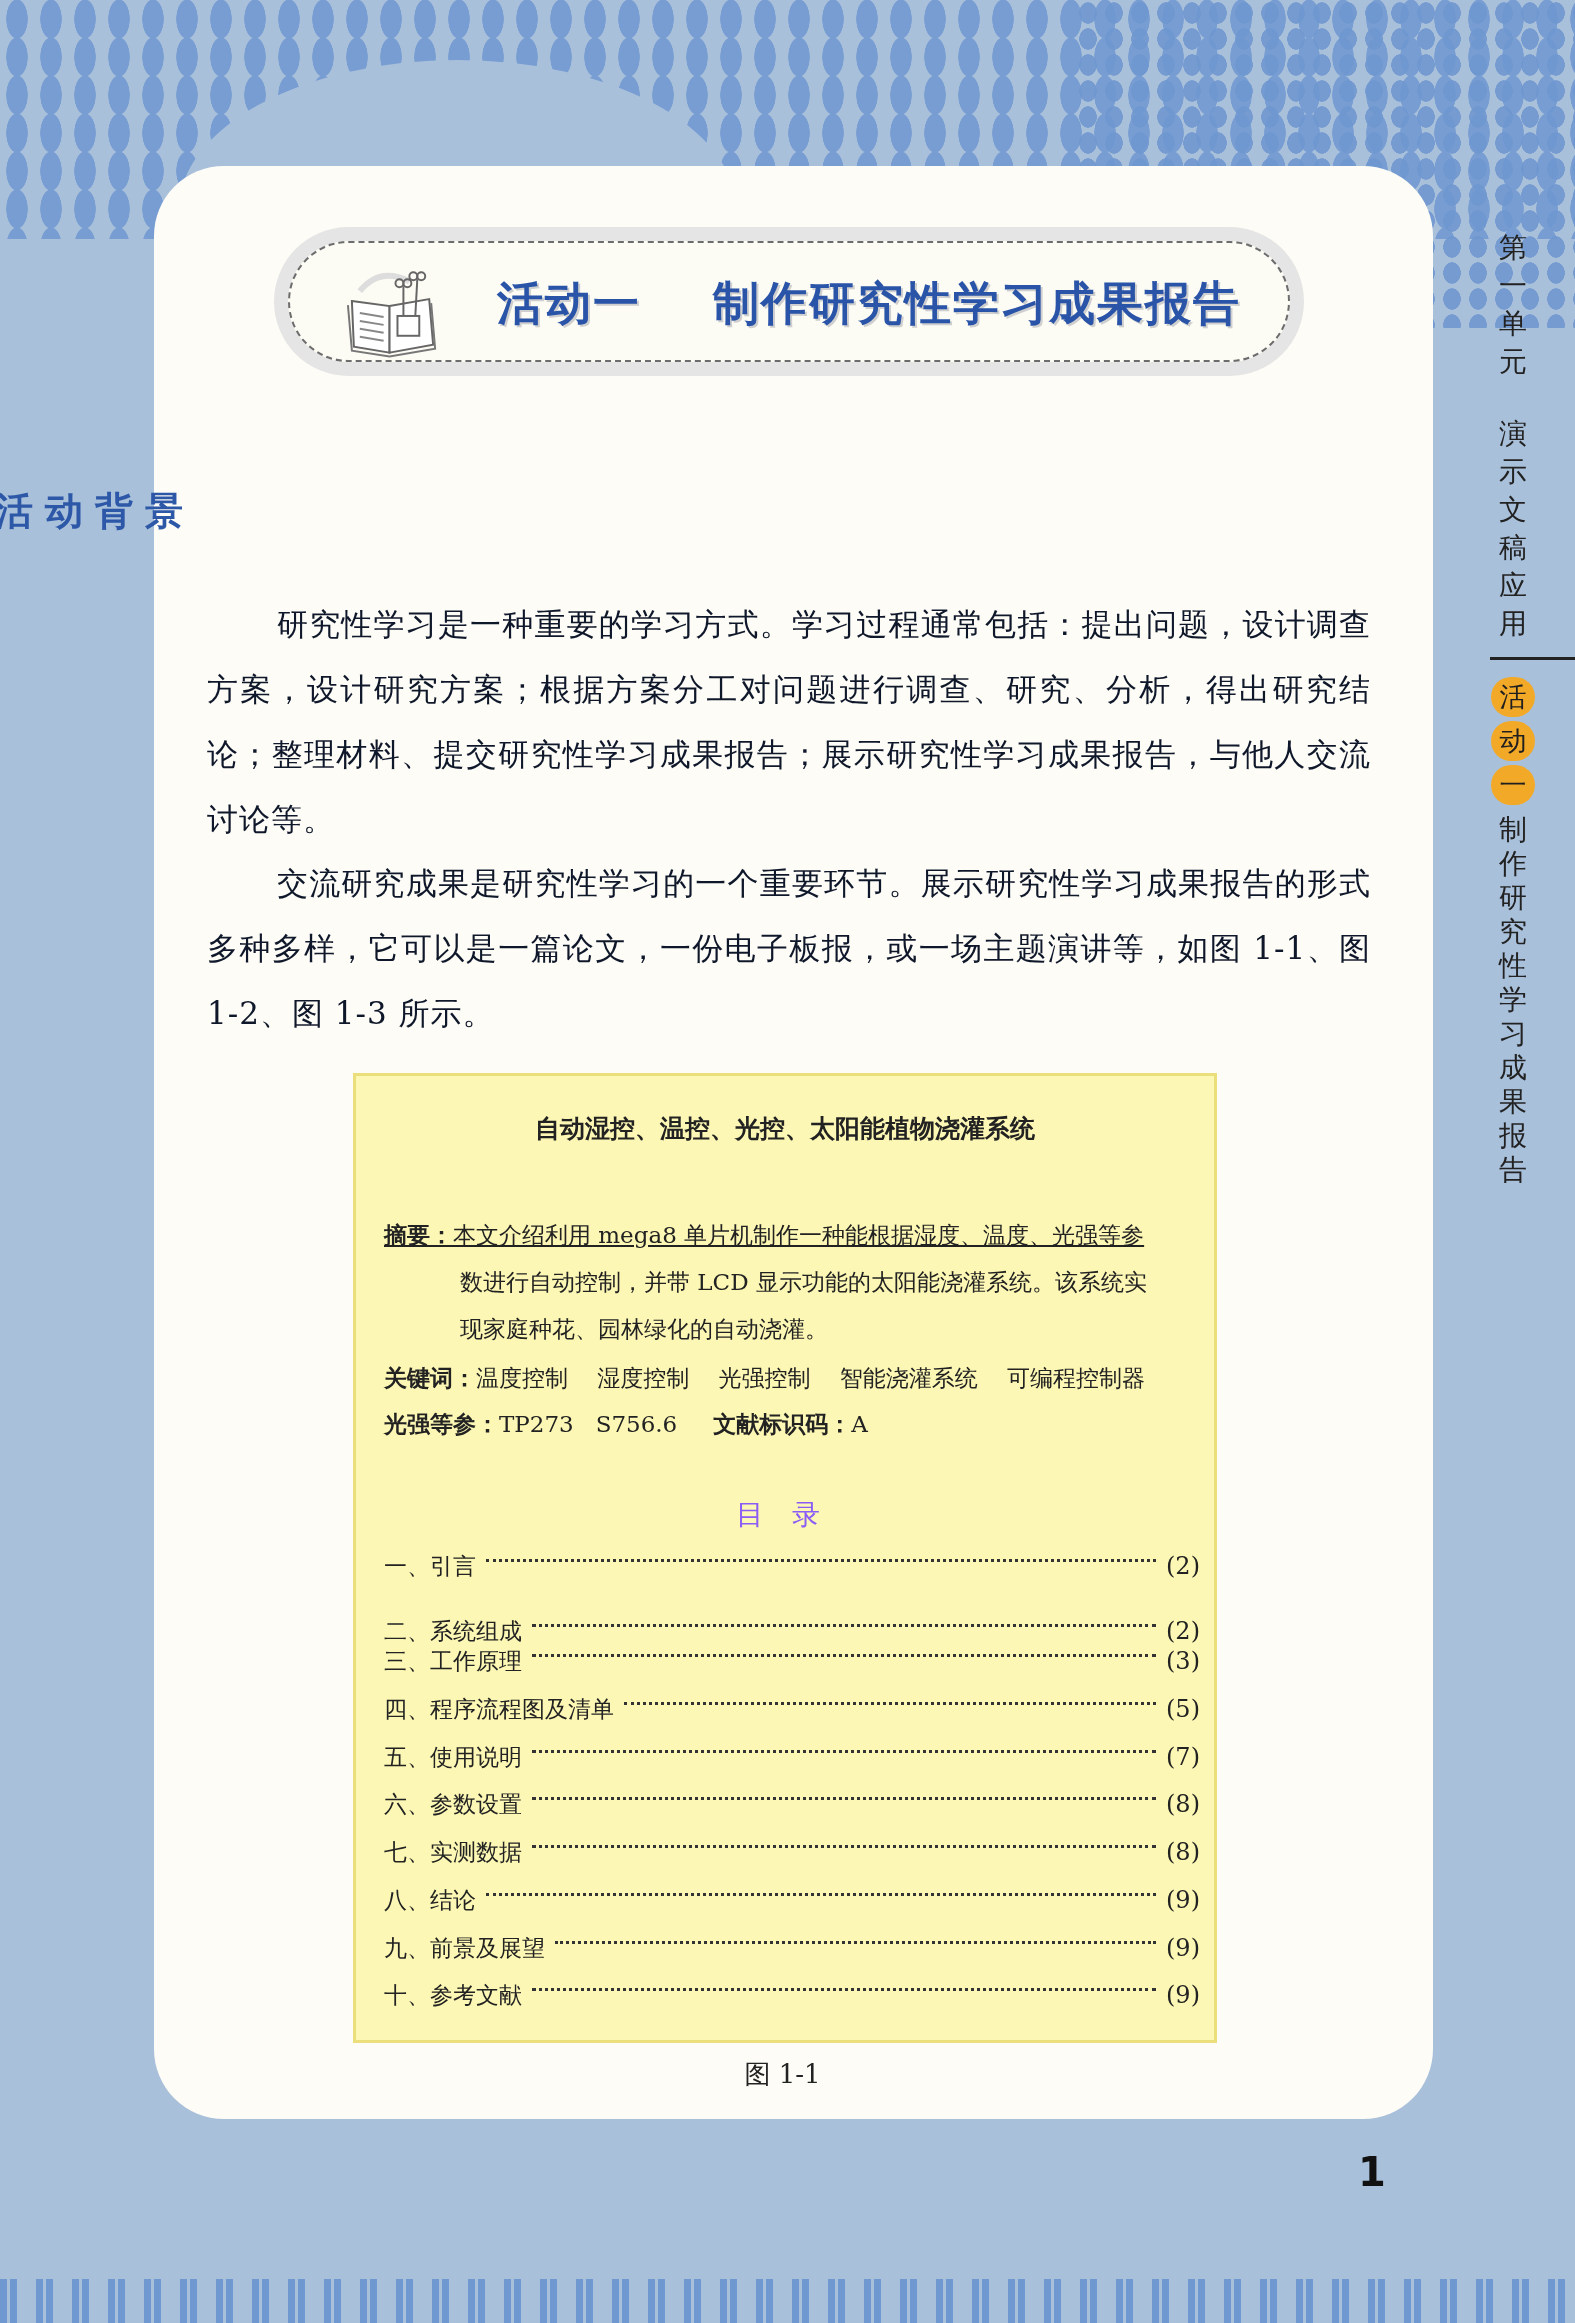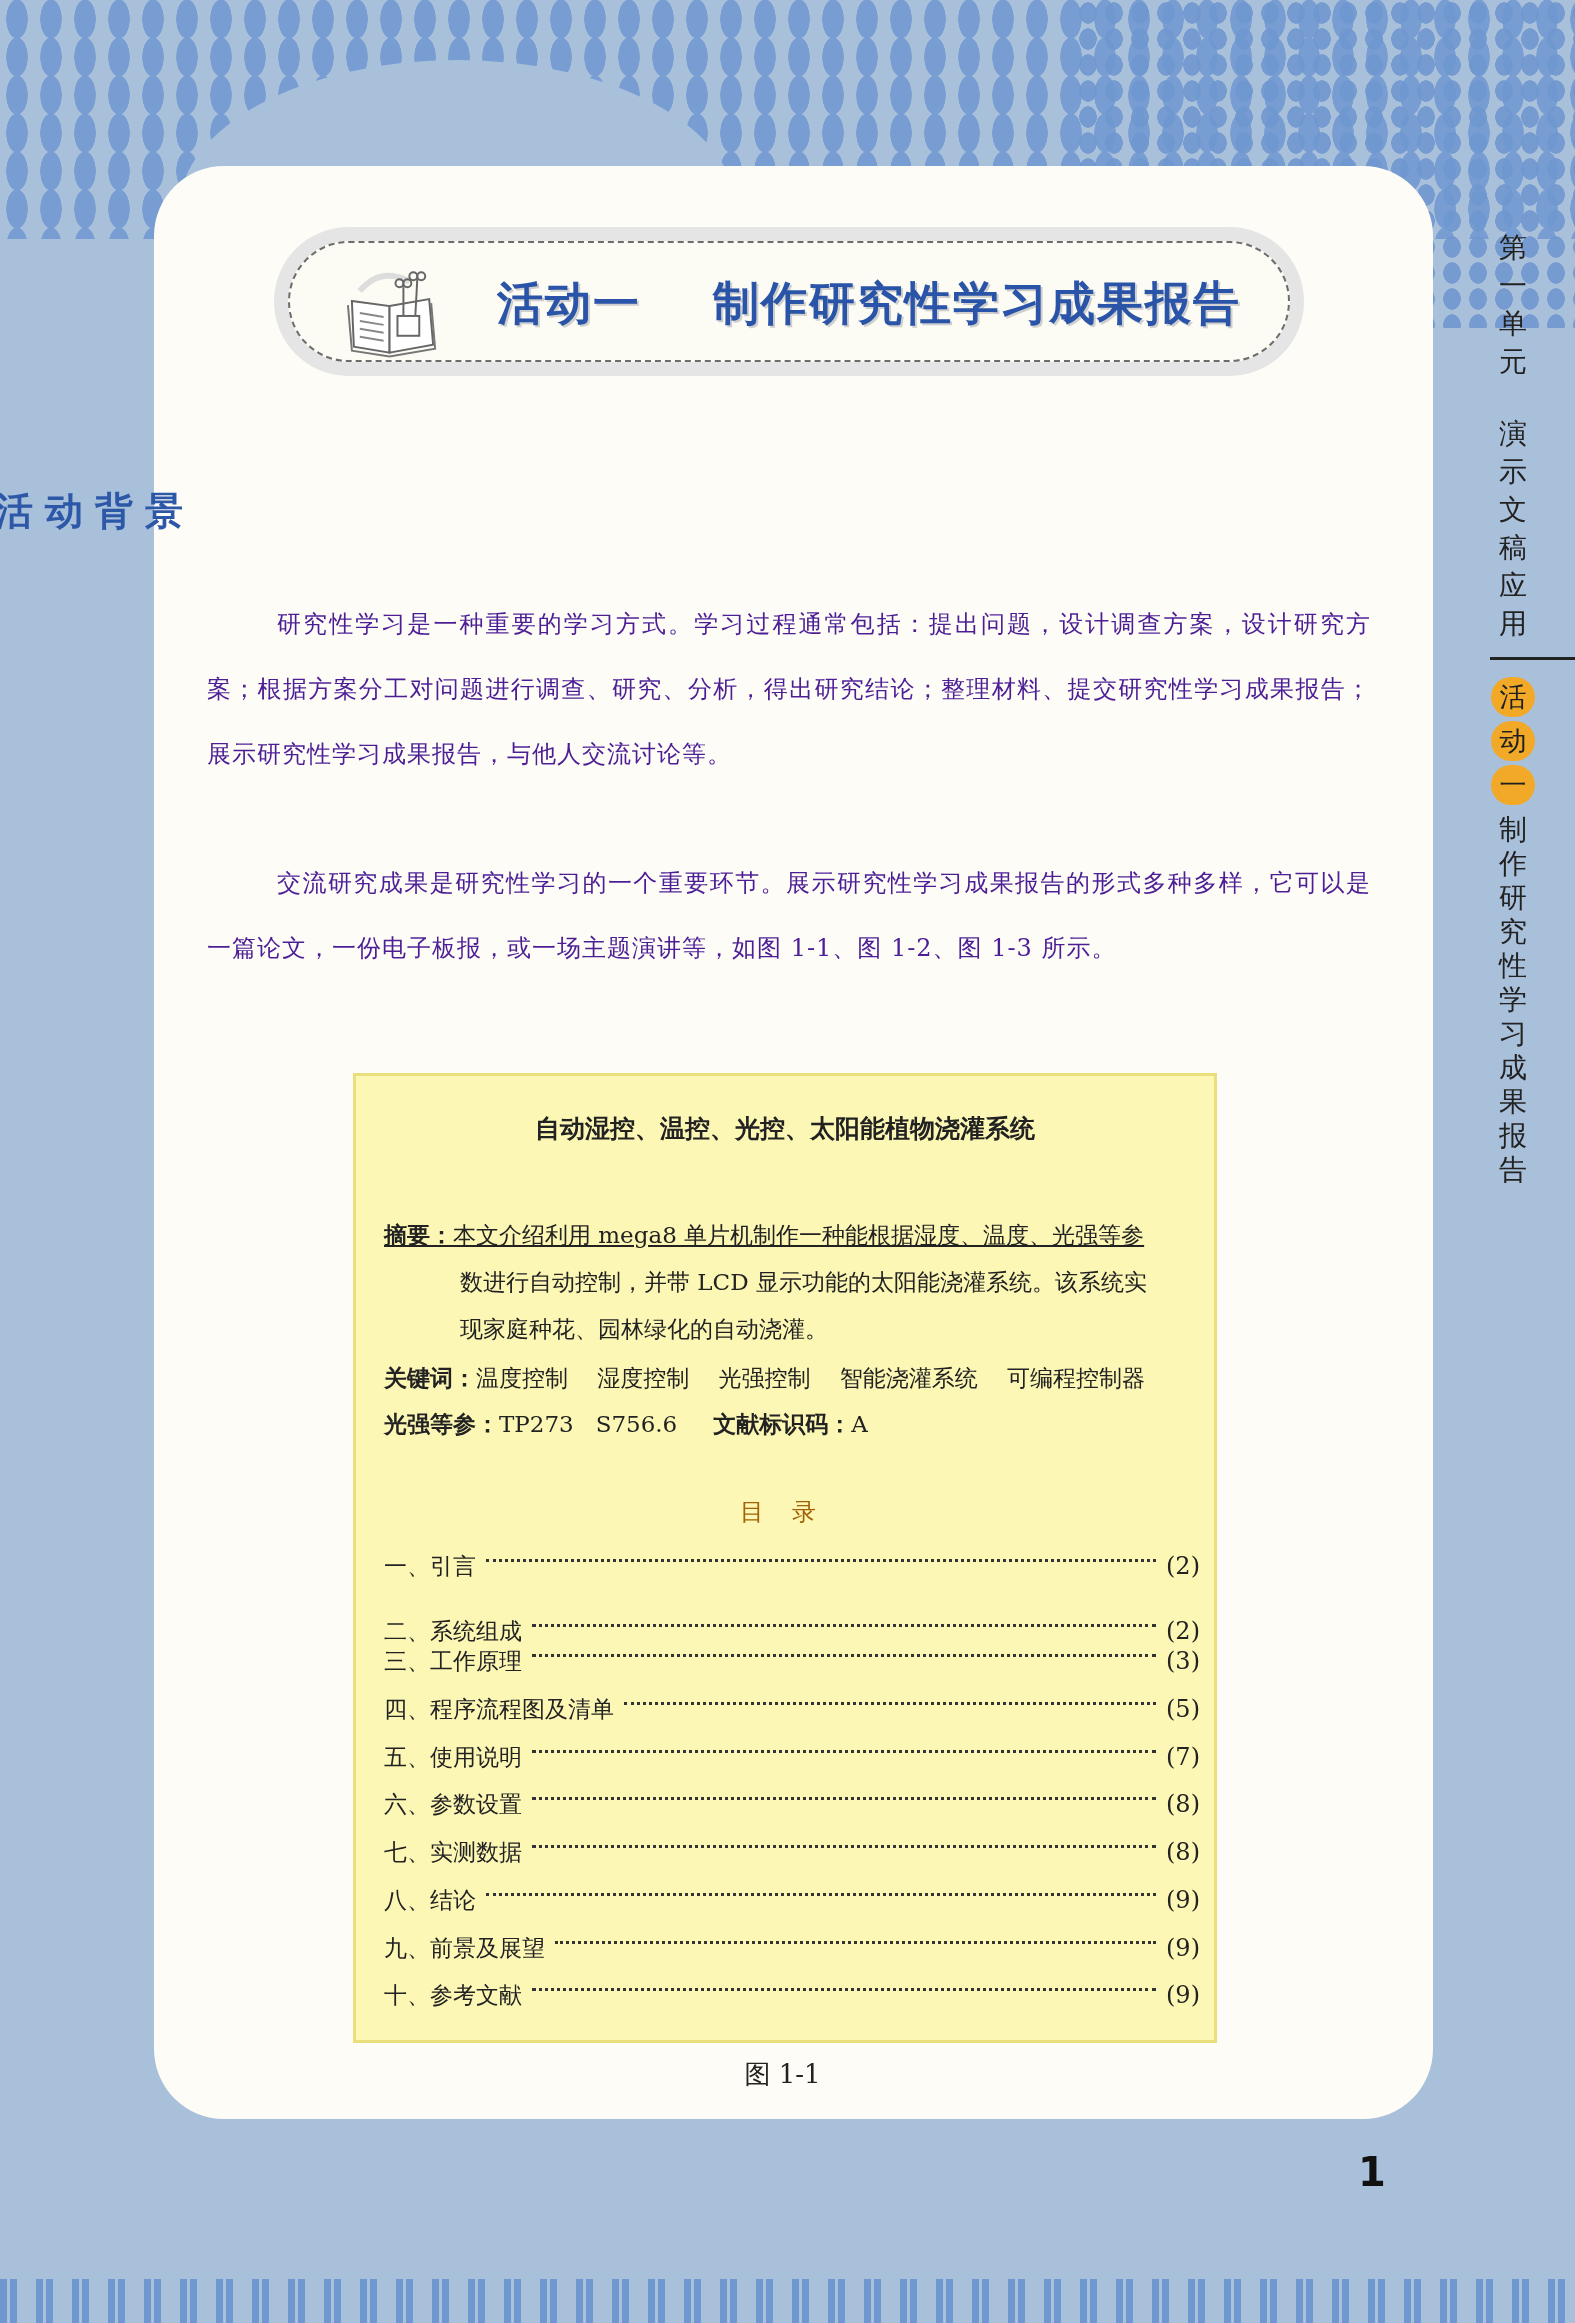--- a/index.html
+++ b/index.html
@@ -58,38 +58,38 @@
     position: absolute; left: 0; width: 1575px; top: 486px; text-align: left;
     padding-right: 0;
   }
   .section-heading span {
     display: inline-block; margin-left: -5px;
     font-family: "DejaVu Sans", "Liberation Sans", sans-serif;
     font-weight: bold; font-size: 38px; letter-spacing: 12px; color: #2d58a8;
   }
   .para {
     position: absolute; left: 207px; width: 1164px;
-    font-size: 24px; line-height: 65px; color: #4c1d95;
+    font-size: 31px; line-height: 65px; color: #0f172a;
     text-indent: 70px; text-align: justify; letter-spacing: 1px;
   }
   .figure-box {
     position: absolute; left: 353px; top: 1073px; width: 864px; height: 970px;
     background: #fcf7b4; border: 3px solid #eadf7a; box-sizing: border-box;
   }
   .fig-title {
     position: absolute; top: 36px; left: 0; width: 100%; text-align: center;
     font-family: "DejaVu Sans", "Liberation Sans", sans-serif;
     font-weight: bold; font-size: 25px; color: #222;
   }
   .fig-line { position: absolute; left: 28px; font-size: 23px; color: #222; line-height: 47px; }
   .fig-line b { font-family: "DejaVu Sans", "Liberation Sans", sans-serif; }
   .abstract-cont { left: 104px; }
   .toc-heading {
     position: absolute; top: 420px; left: 0; width: 100%; text-align: center;
-    font-size: 24px; color: #a16207; letter-spacing: 28px; padding-left: 14px; box-sizing: border-box;
+    font-size: 28px; color: #8b5cf6; letter-spacing: 28px; padding-left: 14px; box-sizing: border-box;
   }
   .toc-row {
     position: absolute; left: 28px; width: 816px; height: 40px;
     display: flex; align-items: center; font-size: 23px; color: #222;
   }
   .toc-label { white-space: nowrap; }
   .toc-dots {
     flex: 1; margin: 0 10px; border-bottom: 3px dotted #333; transform: translateY(-6px);
   }
   .toc-page { white-space: nowrap; font-size: 24px; }

